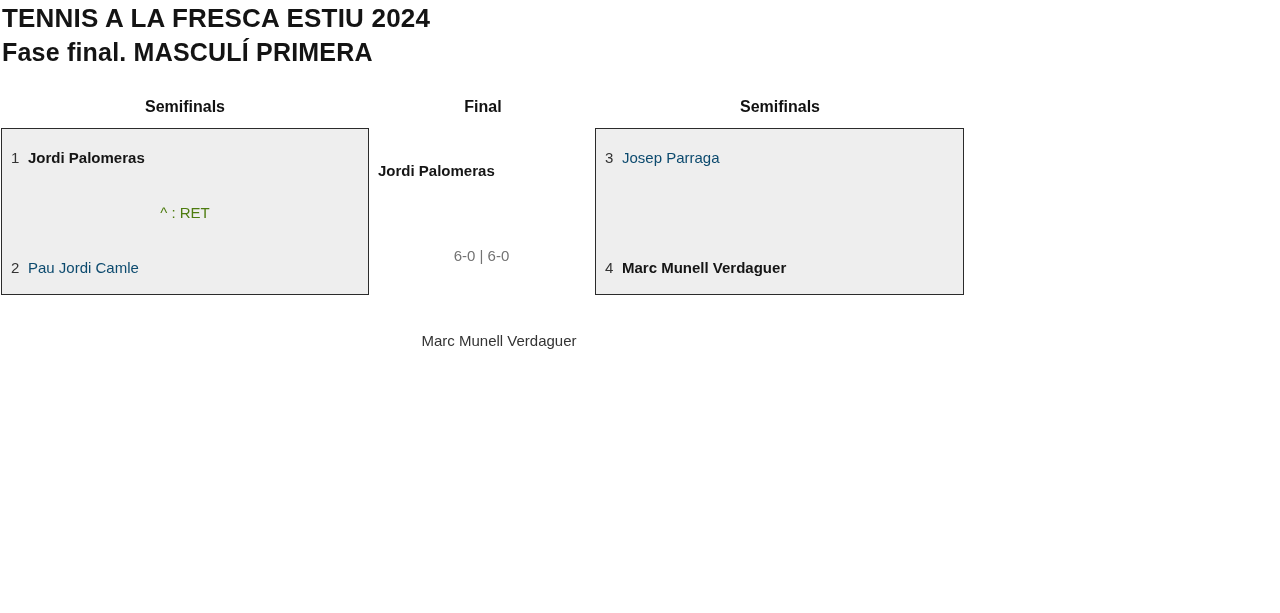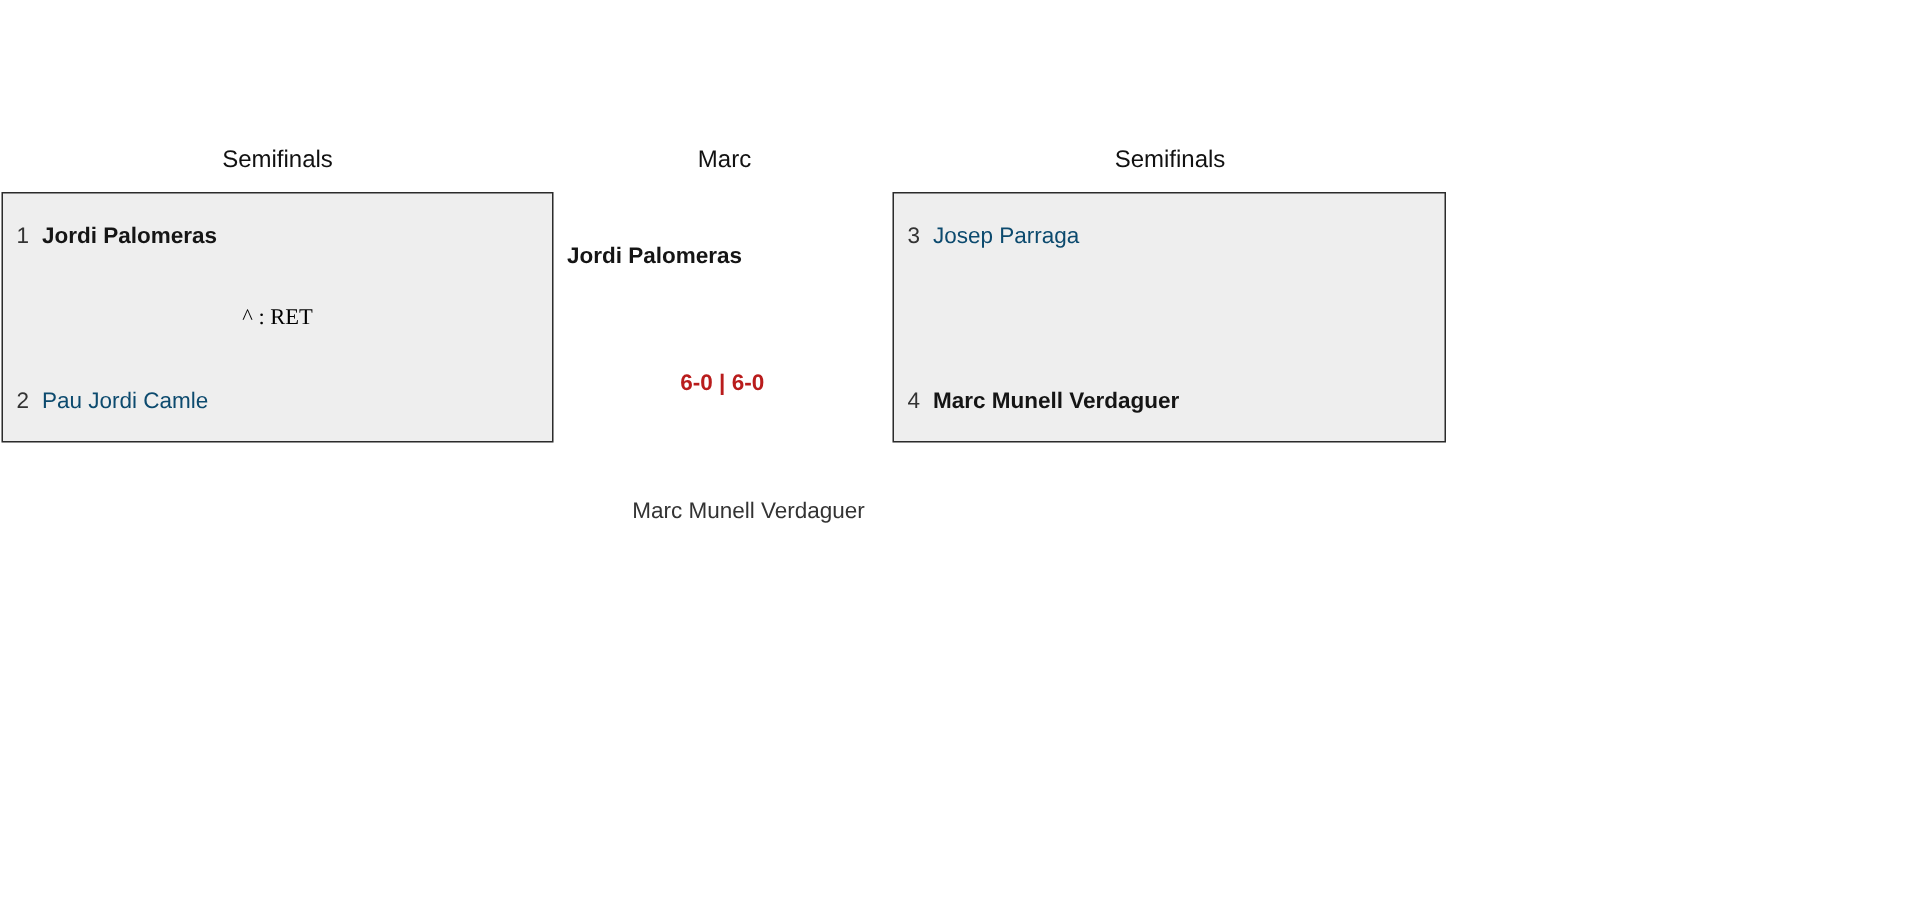--- a/index.html
+++ b/index.html
@@ -48,21 +48,21 @@
     font-weight: 800;
     letter-spacing: -2px;
     line-height: 66px;
   }
 
   
   .round-header {
     position: absolute;
     top: 98px;
     font-size: 16px;
-    font-weight: 400;
+    font-weight: 700;
     color: #111111;
     text-align: center;
   }
   .rh-left  { left: 0px;   width: 370px; }
   .rh-mid   { left: 370px; width: 226px; }
   .rh-right { left: 595px; width: 370px; }
 
   
   .match-box {
     position: absolute;
@@ -90,65 +90,67 @@
   .seed { width: 17px; flex: 0 0 17px; color: #333333; font-weight: 400; }
   .player-name { color: #0c4a6e; }
   .winner .player-name { font-weight: 700; color: #151515; }
 
   .match-score {
     position: absolute;
     left: 0; right: 0;
     top: 203px;
     text-align: center;
     font-size: 15px;
-    color: #000000;
-    font-family: Liberation Serif, serif;
+    color: #4d7c0f;
   }
   .match-box .match-score { top: 75px; }
 
   
   .final-winner {
     position: absolute;
     left: 378px;
     top: 162px;
     font-size: 15px;
     font-weight: 700;
     color: #151515;
     white-space: nowrap;
   }
   .final-score {
     position: absolute;
     left: 370px;
     top: 247px;
     width: 223px;
     text-align: center;
     font-size: 15px;
-    color: #b91c1c;
-    font-weight: bold;
+    color: #737373;
   }
   .final-runnerup {
     position: absolute;
     left: 370px;
     top: 332px;
     width: 258px;
     text-align: center;
     font-size: 15px;
     color: #333333;
     white-space: nowrap;
   }
 </style>
 </head>
 <body>
 
 <div class="page">
 
+  <div class="title-block">
+    <div class="title-line1">TENNIS A LA FRESCA ESTIU 2024</div>
+    <div class="title-line2">Fase final. MASCULÍ PRIMERA</div>
+  </div>
 
 
   <div class="round-header rh-left">Semifinals</div>
-  <div class="round-header rh-mid">Marc</div>
+  <div class="round-header rh-mid">Final</div>
   <div class="round-header rh-right">Semifinals</div>
 
   <div class="match-box box-left" style="background: rgb(238, 238, 238);">
     <div class="player-row row-top winner">
       <span class="seed">1</span>
       <span class="player-name">Jordi Palomeras</span>
     </div>
     <div class="match-score">^ : RET</div>
     <div class="player-row row-bottom">
       <span class="seed">2</span>

